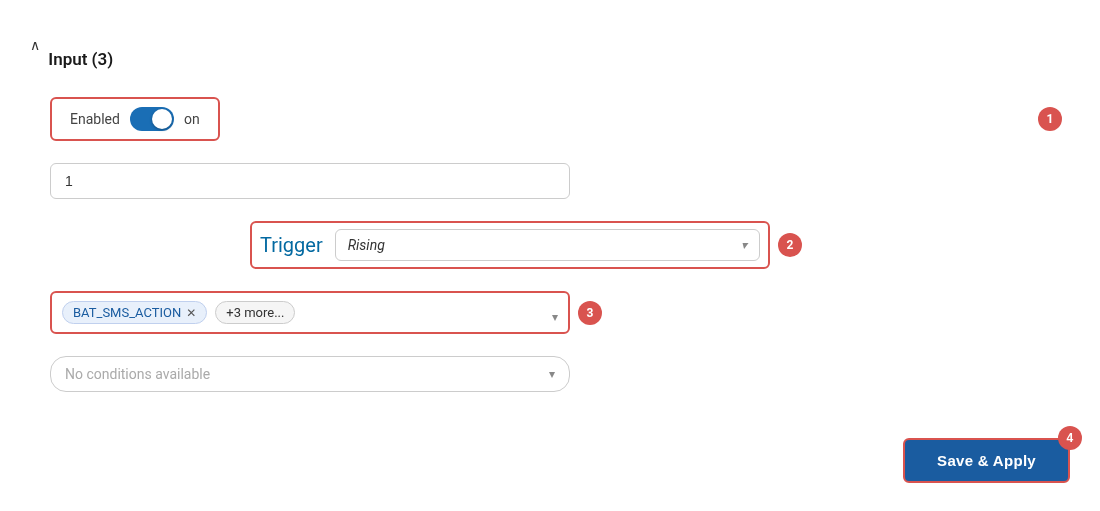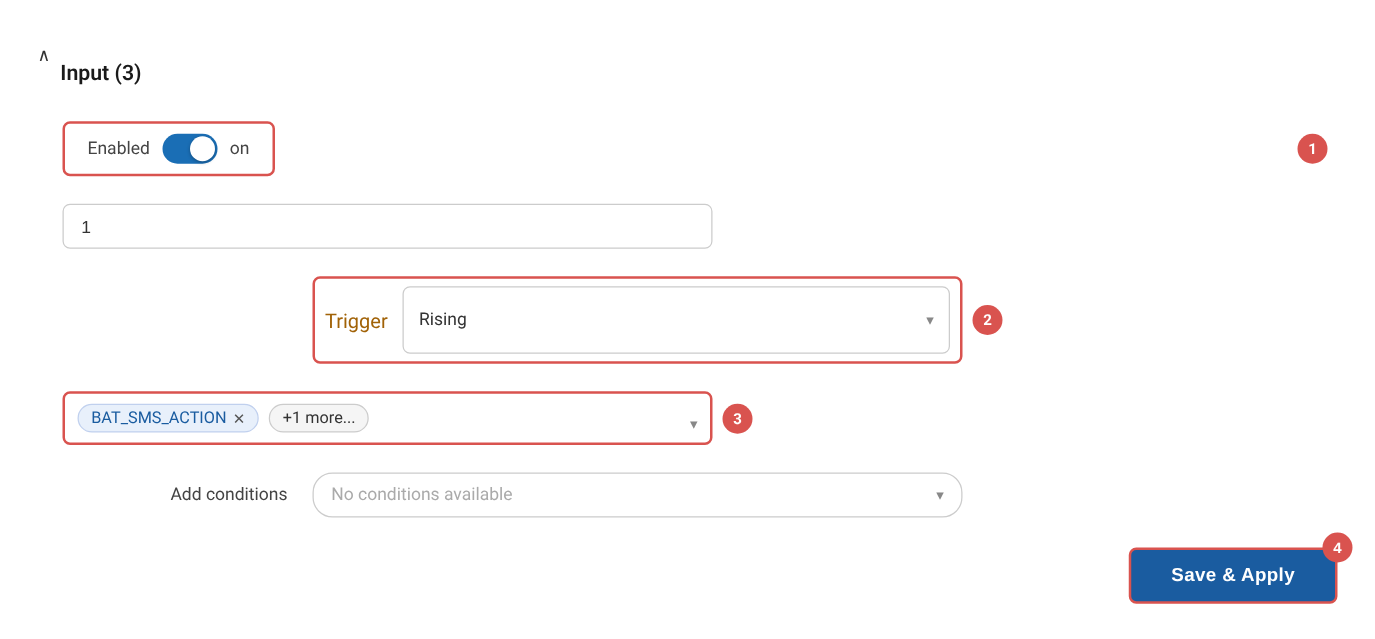--- a/index.html
+++ b/index.html
@@ -219,37 +219,38 @@
     .trigger-row-wrapper {
       border: 2px solid #d9534f;
       border-radius: 6px;
       padding: 6px 8px;
       display: flex;
       align-items: center;
       background: #fff;
       position: relative;
     }
     .trigger-label-in-box {
-      font-size: 16px;
-      color: #a16207;
+      font-size: 20px;
+      color: #0369a1;
       padding-right: 12px;
       white-space: nowrap;
     }
     .trigger-select-inner {
       flex: 1;
       display: flex;
       align-items: center;
       justify-content: space-between;
       border: 1px solid #ccc;
       border-radius: 6px;
-      padding: 18px 12px;
-      font-size: 14px;
-      color: #333;
-      background: #fff;
-      cursor: pointer;
+      padding: 7px 12px;
+      font-size: 14px;
+      color: #333;
+      background: #fff;
+      cursor: pointer;
+      font-style: italic;
     }
   </style>
 </head>
 <body>
 
 <div class="page-container">
 
   <div class="section-header">
     <span class="chevron-icon">∧</span>
     <span class="section-title">Input (3)</span>
@@ -287,30 +288,29 @@
     </div>
 
     <div class="form-row" style="position: relative;">
       <div style="flex: 1; max-width: 520px; position: relative;">
         <div class="actions-box">
           <div class="actions-box-left">
             <div class="tag">
               <span>BAT_SMS_ACTION</span>
               <span class="tag-close">✕</span>
             </div>
-            <div class="more-badge">+1 more...</div>
+            <div class="more-badge">+3 more...</div>
           </div>
           <span class="chevron-down">▾</span>
         </div>
         <div class="badge" style="right: -32px;">3</div>
       </div>
     </div>
 
     <div class="form-row">
-      <div class="form-label">Add conditions</div>
       <div class="form-control-wrapper">
         <div class="select-box">
           <span style="color: #aaa;">No conditions available</span>
           <span class="chevron-down">▾</span>
         </div>
       </div>
     </div>
 
   </div>
 

